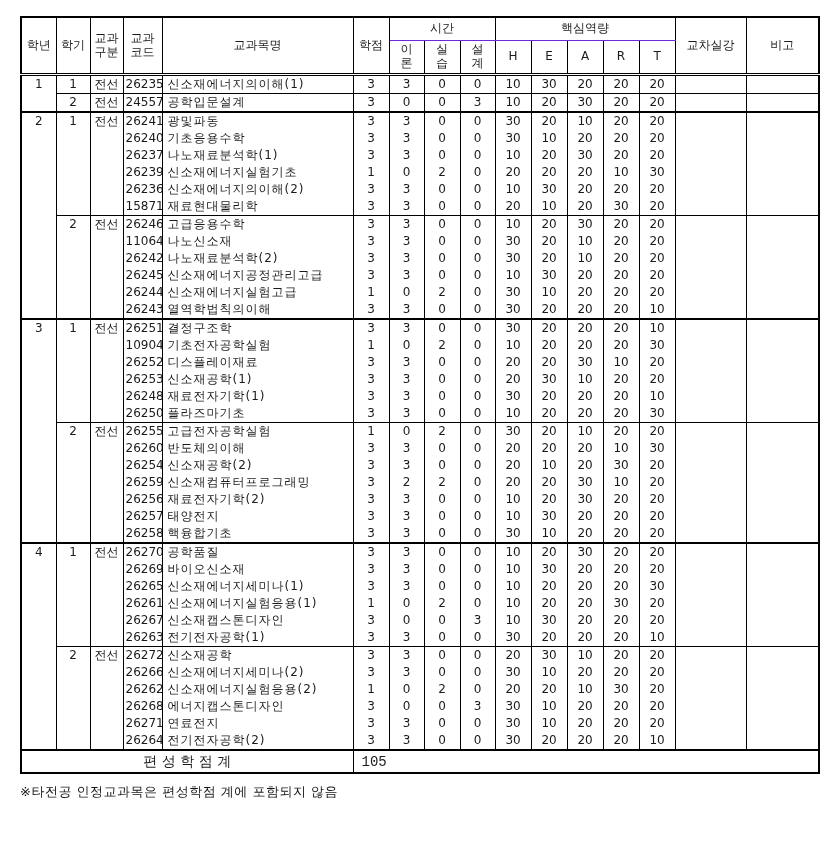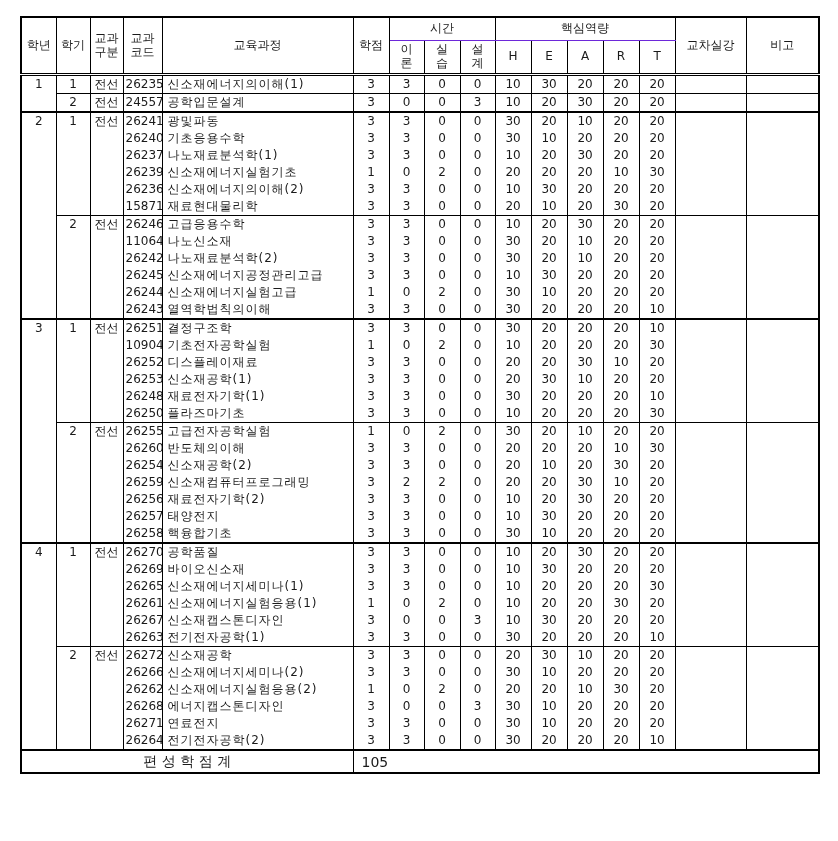--- a/index.html
+++ b/index.html
@@ -28,21 +28,21 @@
   thead tr.subhead th { height:32px; border-top:1px solid #000; }
   th.hb { border-bottom:3px double #000; }
   th.hsplit { border-bottom:1px solid #6d28d9; }
   tbody td { height:17px; line-height:17px; padding:0 2px; }
   tbody td.name { text-align:left; padding-left:5px; letter-spacing:1px; white-space:nowrap; }
   tbody td.span-cell { vertical-align:top; }
   tbody tr.sem-start td { border-top:1px solid #000; }
   tbody tr.year-start td { border-top:2px solid #000; }
   tfoot td { border-top:2px solid #000; height:21px; font-size:14px; }
   td.total-label { text-align:center; }
-  td.total-value { text-align:left; padding-left:8px; }
+  td.total-value { text-align:left; padding-left:8px;font-family:Liberation Mono, monospace; }
   .footnote { font-size:13px; margin:9px 0 0 0; letter-spacing:0.5px; color:#151515; }
 </style>
 </head>
 <body>
 
 <div class="page">
 
   <table class="curriculum">
     <colgroup>
       <col style="width:35px">
@@ -63,21 +63,21 @@
       <col style="width:73px">
     </colgroup>
     <thead>
       <tr class="tophead">
         <th rowspan="2" class="hb">학년</th>
         <th rowspan="2" class="hb">학기</th>
         <th rowspan="2" class="hb">교과
 구분</th>
         <th rowspan="2" class="hb">교과
 코드</th>
-        <th rowspan="2" class="hb">교육과정</th>
+        <th rowspan="2" class="hb">교과목명</th>
         <th rowspan="2" class="hb">학점</th>
         <th colspan="3" class="hsplit">시간</th>
         <th colspan="5" class="hsplit">핵심역량</th>
         <th rowspan="2" class="hb">교차실강</th>
         <th rowspan="2" class="hb">비고</th>
       </tr>
       <tr class="subhead">
         <th class="hb">이
 론</th>
         <th class="hb">실
@@ -699,13 +699,14 @@
         </tr>
       </tbody>
     <tfoot>
       <tr>
         <td colspan="5" class="total-label">편 성 학 점 계</td>
         <td colspan="11" class="total-value">105</td>
       </tr>
     </tfoot>
   </table>
 
+  <p class="footnote">※타전공 인정교과목은 편성학점 계에 포함되지 않음</p>
 </div>
 
 </body></html>

